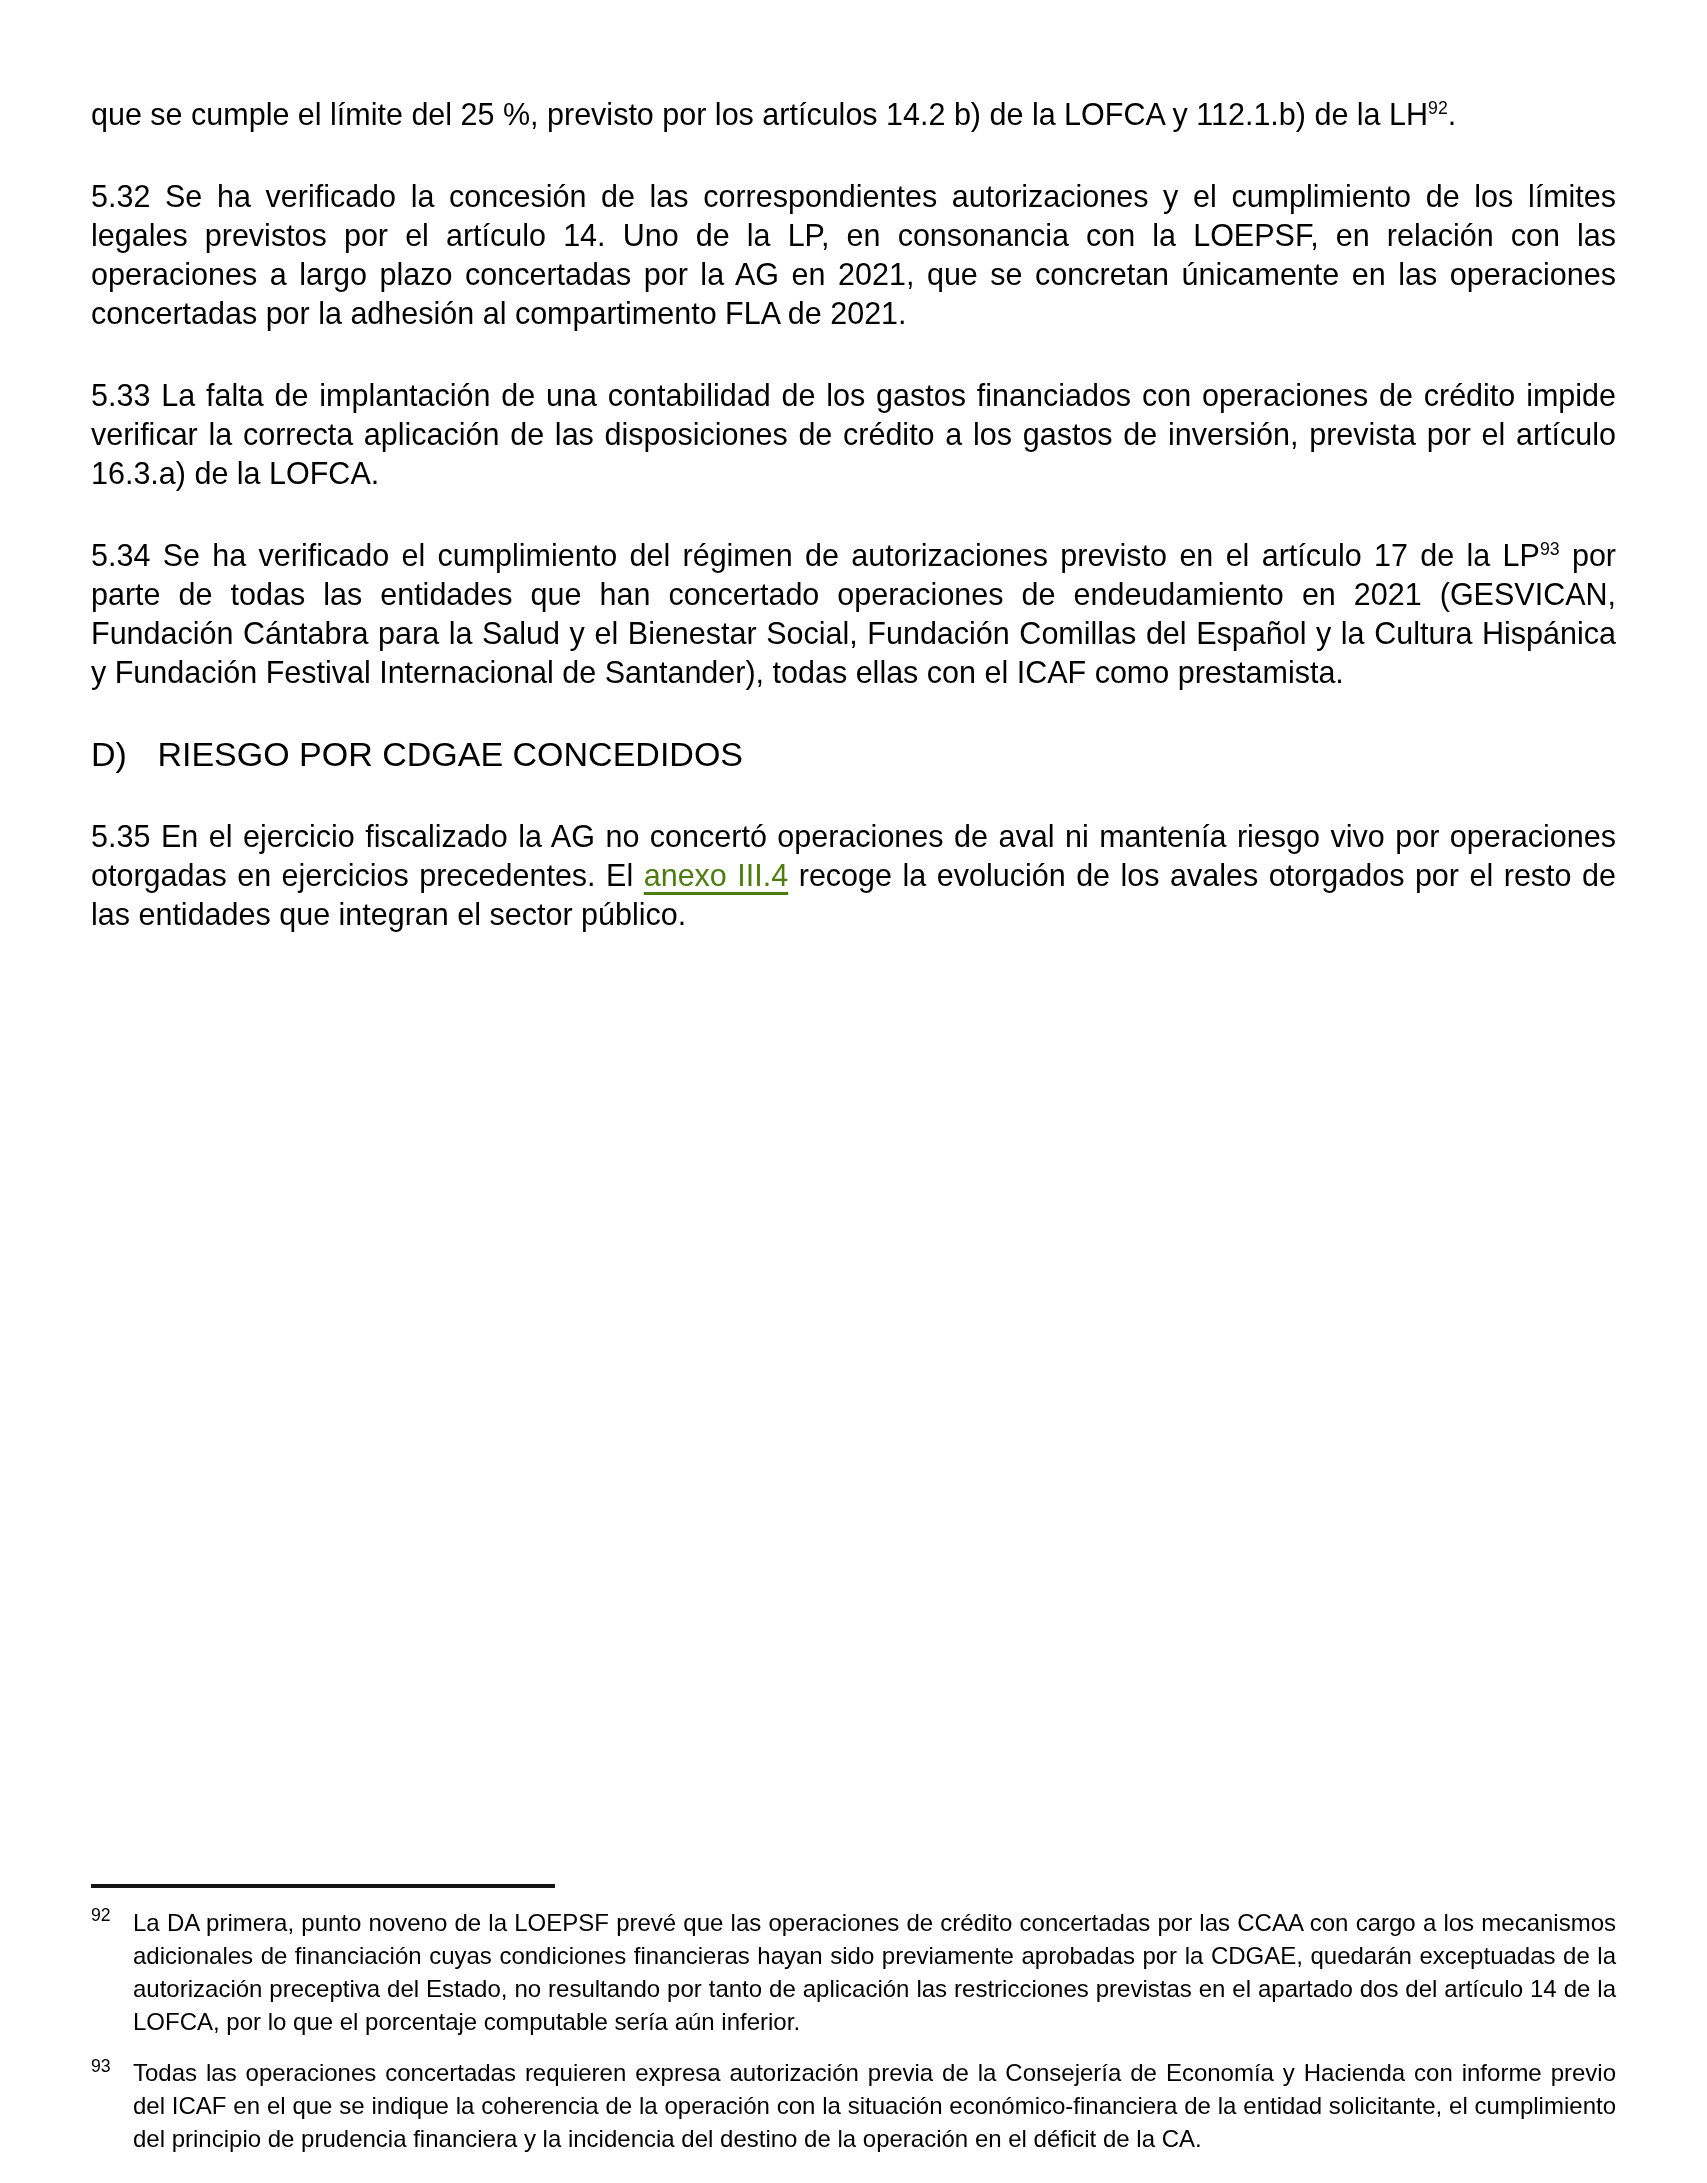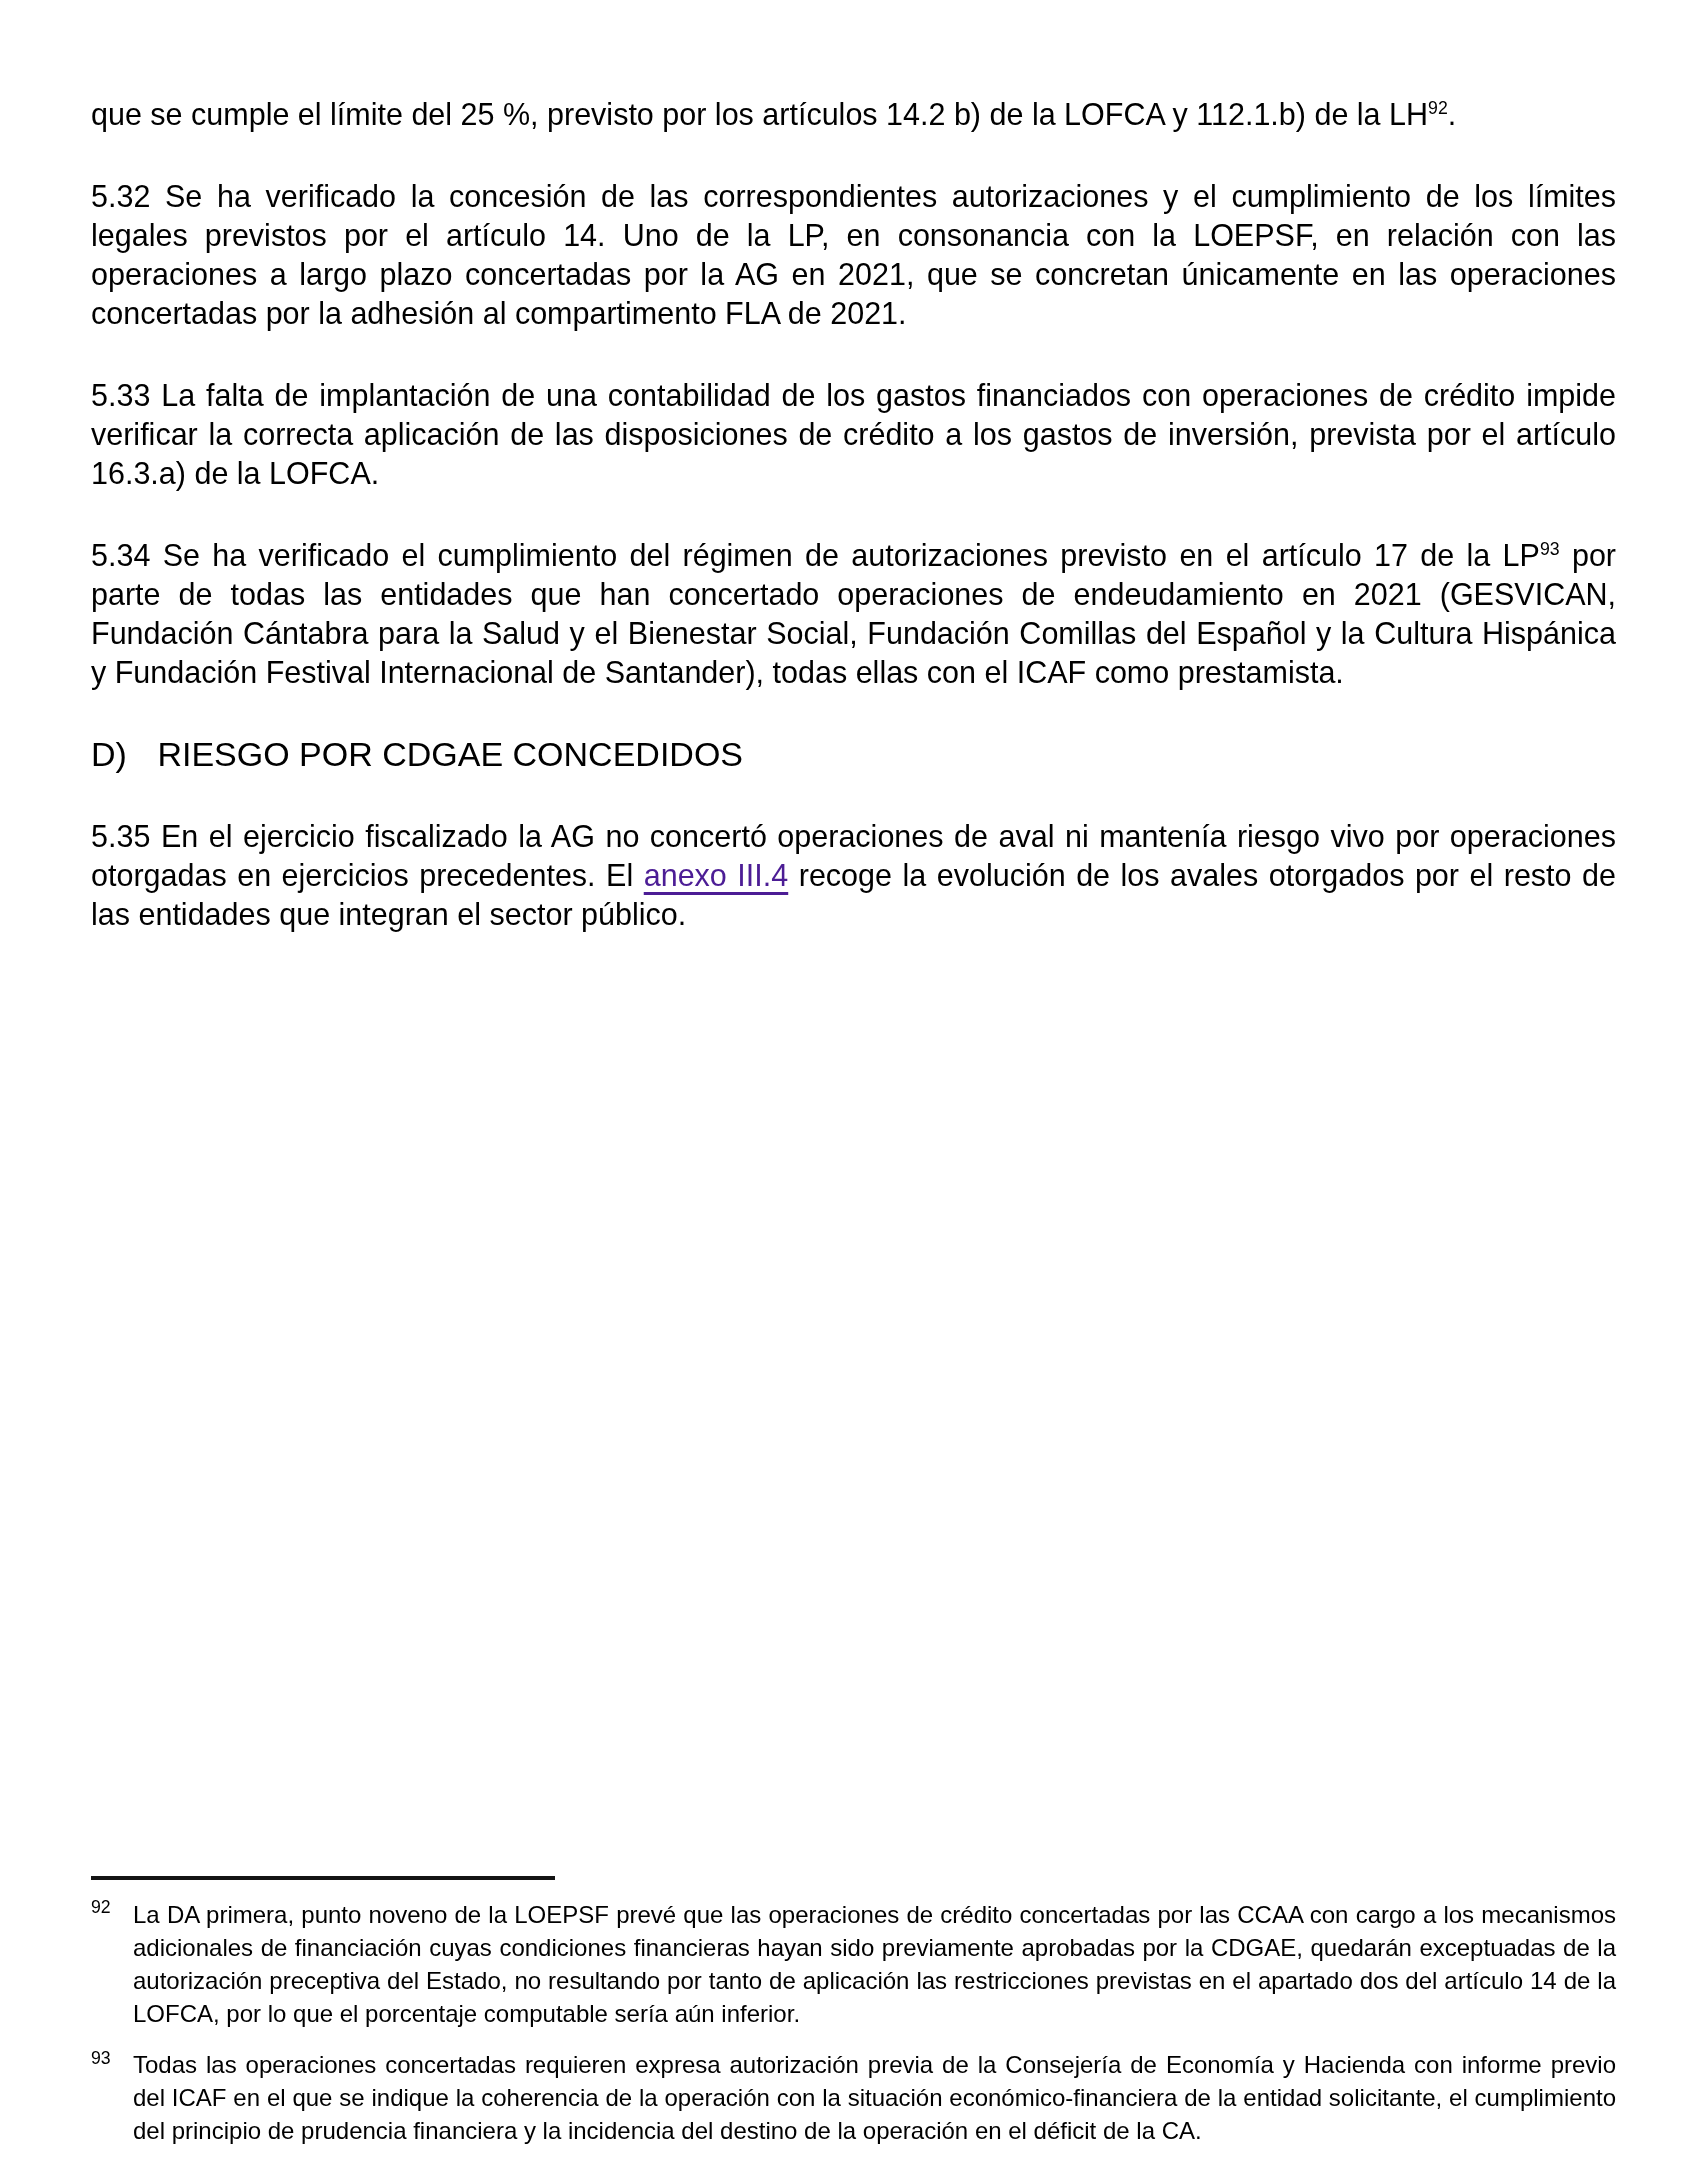--- a/index.html
+++ b/index.html
@@ -4,21 +4,21 @@
 <style>
   html, body { margin: 0; padding: 0; background: #ffffff; }
   .page {
     position: relative;
     width: 1707px;
     height: 2183px;
     box-sizing: border-box;
     background: #ffffff;
     color: #000000;
     font-family: "Liberation Sans", "DejaVu Sans", sans-serif;
-    padding: 95px 91px 36px 91px;
+    padding: 95px 91px 28px 91px;
     display: flex;
     flex-direction: column;
     overflow: hidden;
   }
   .body-copy p {
     font-size: 30.5px;
     line-height: 39px;
     text-align: justify;
     margin: 0 0 43px 0;
   }
@@ -32,21 +32,21 @@
     font-size: 34px;
     line-height: 39px;
     font-weight: 400;
     margin: 0 0 43px 0;
     display: flex;
     gap: 30.5px;
     align-items: baseline;
     white-space: nowrap;
   }
   .doc-link {
-    color: #4c1d95;
+    color: #4d7c0f;
     text-decoration: underline;
     text-decoration-thickness: 3.2px;
     text-underline-offset: 5.6px;
   }
   .footnotes { margin-top: auto; }
   .fn-separator {
     width: 464px;
     height: 4px;
     background: #141414;
     margin: 0 0 17.7px 0;

